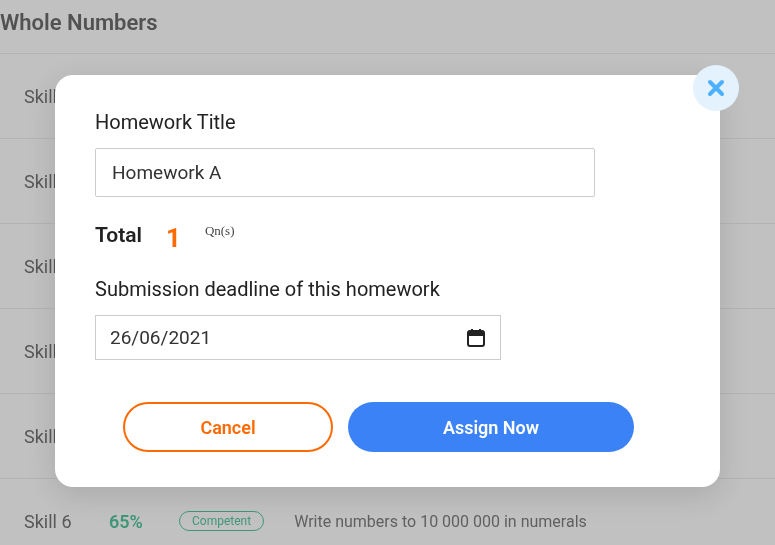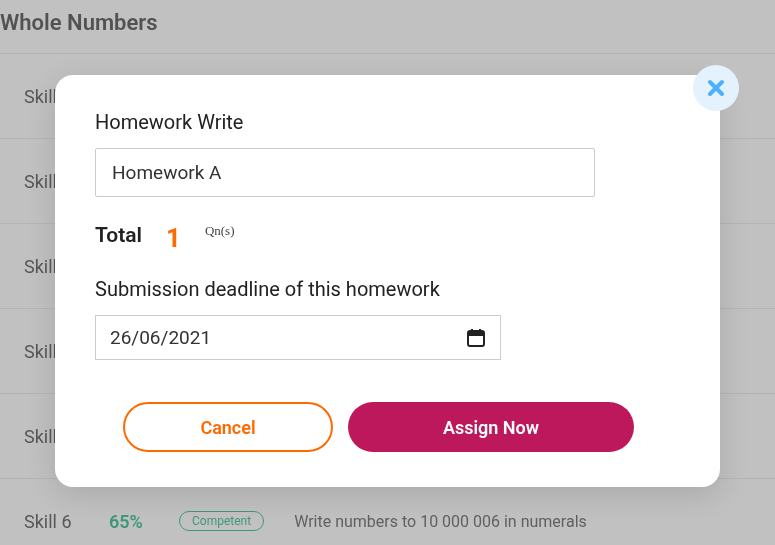--- a/index.html
+++ b/index.html
@@ -140,21 +140,21 @@
       border: none;
     }
     .btn-cancel {
       width: 210px;
       background: #fff;
       color: #ff6a00;
       border: 2px solid #ff6a00;
     }
     .btn-assign {
       width: 286px;
-      background: #be185d;
+      background: #3b82f6;
       color: #fff;
     }
   </style>
 </head>
 <body>
 
 <div class="bg-header">Whole Numbers</div>
 
 <div class="skill-row">
   <span class="skill-label">Skill</span>
@@ -168,35 +168,35 @@
 <div class="skill-row">
   <span class="skill-label">Skill</span>
 </div>
 <div class="skill-row">
   <span class="skill-label">Skill</span>
 </div>
 <div class="skill-row">
   <span class="skill-label">Skill 6</span>
   <span class="skill-pct">65%</span>
   <span class="skill-badge">Competent</span>
-  <span class="skill-desc">Write numbers to 10 000 006 in numerals</span>
+  <span class="skill-desc">Write numbers to 10 000 000 in numerals</span>
 </div>
 
 <div class="dim"></div>
 
 <div class="modal">
   <div class="close-btn">
     <span>
       <svg width="20" height="20" viewBox="0 0 20 20">
           <path d="M4 4 L16 16 M16 4 L4 16" stroke="#4db0ff" stroke-width="4" stroke-linecap="round" fill="none"></path>
         </svg>
     </span>
   </div>
 
-  <div class="field-label">Homework Write</div>
+  <div class="field-label">Homework Title</div>
   <input class="text-input" type="text" value="Homework A" style="">
 
   <div class="total-line">
     <span class="total-label">Total</span>
     <span class="total-count">1</span>
     <span class="total-unit">Qn(s)</span>
   </div>
 
   <div class="field-label">Submission deadline of this homework</div>
   <div class="date-field-wrap">

